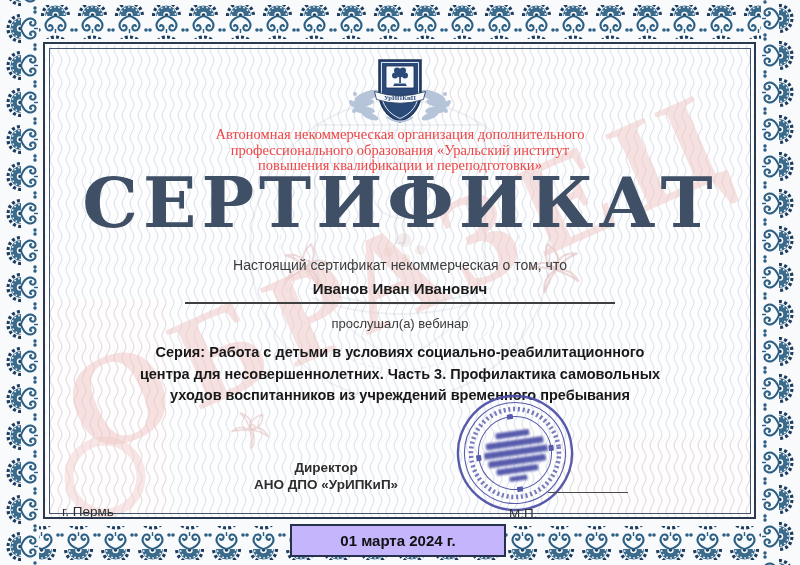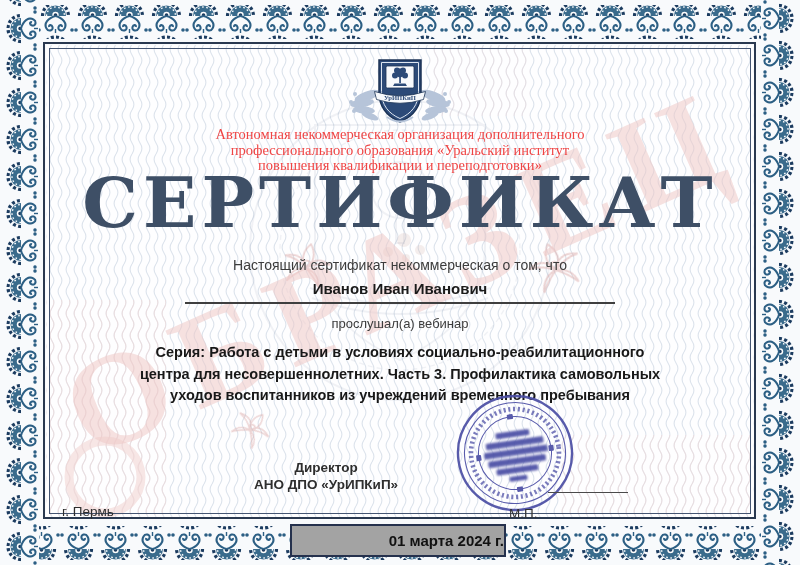--- a/index.html
+++ b/index.html
@@ -32,21 +32,21 @@
   .course{top:342px; z-index:3; font-size:14.5px; font-weight:bold;
     line-height:21.5px; color:#181818;}
   .signer{left:254px; top:460px; z-index:3; font-size:13.5px;
     line-height:16.5px; color:#2e2e2e; text-align:center;font-weight:bold;}
   .city{left:62px; top:479px; z-index:3; font-size:13.5px; color:#2e2e2e;margin-top:25px;}
   .mp{left:509px; top:506px; z-index:4; font-size:13.5px; color:#333;}
   .sig-line{left:548px; top:492px; width:80px; height:0;
     border-top:1.5px solid #4a4a4a; z-index:4;}
   .disclaimer{top:501px; z-index:3; font-size:10.5px; color:#6e6e6e;}
   .date-box{left:290px; top:524px; width:212px; height:29px; z-index:5;
-    background:#a3a3a3; border:2.5px solid #25314d; text-align:right;
+    background:#c4b5fd; border:2.5px solid #25314d; text-align:center;
     line-height:29px; font-size:15px; font-weight:bold; color:#111;}
   .logo{left:333px; top:50px; z-index:3;}
   .stamp{left:453px; top:391px; z-index:3; opacity:.93;}
   .watermark-text{
     left:400px; top:272px; z-index:1;
     transform:translate(-50%,-50%) rotate(-24deg);
     font-family:"Liberation Serif", serif; font-weight:bold;
     font-size:132px; letter-spacing:16px; white-space:nowrap;
     color:#eec9c7; opacity:.55;}
   .decor{left:0; top:0; z-index:0;}

